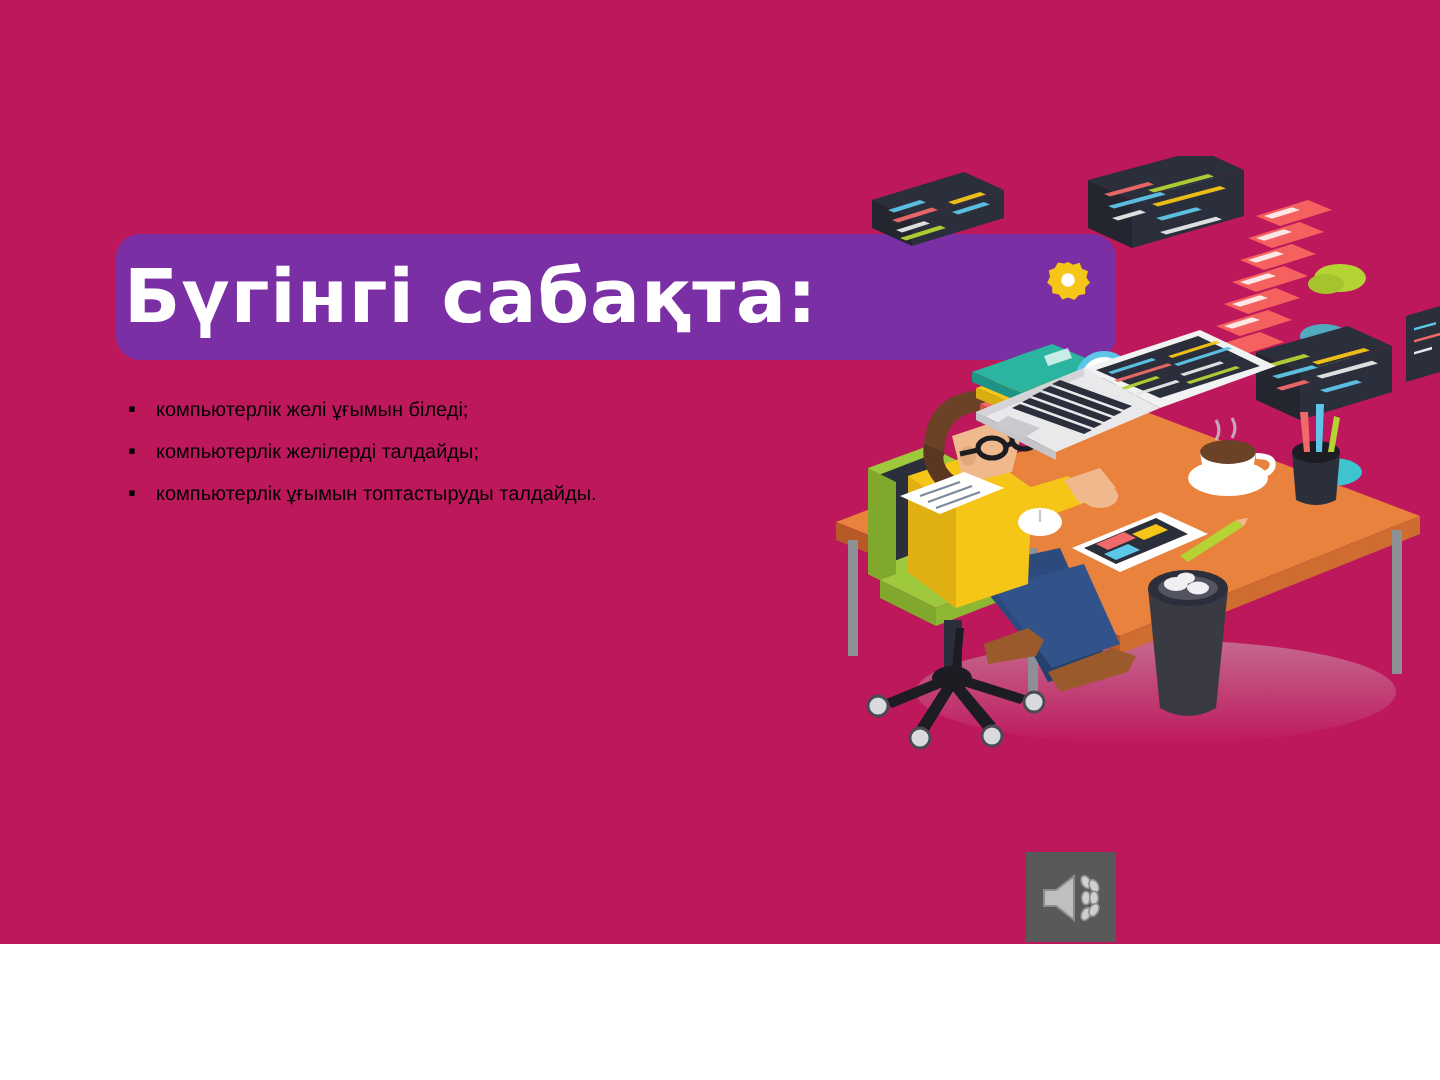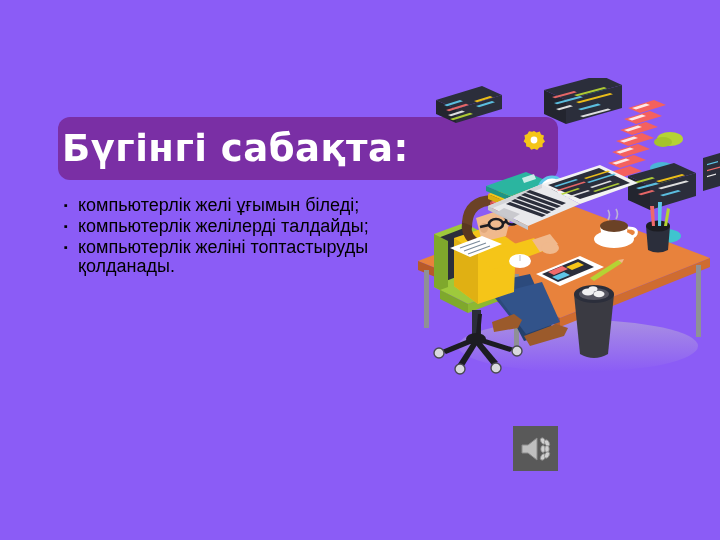--- a/index.html
+++ b/index.html
@@ -5,22 +5,22 @@
   html,body{margin:0;padding:0;}
   body{
     width:720px;height:540px;
     background:#ffffff;
     font-family:"Liberation Sans", sans-serif;
     overflow:hidden;
     position:relative;
   }
   #slide{
     position:absolute;inset:0;
-    width:720px;height:540px;
-    background:#8b5cf6;
+    width:720px;height:472px;
+    background:#be185d;
     overflow:hidden;
   }
 
   
   #title-banner{
     position:absolute;
     left:58px;top:117px;
     width:500px;height:63px;
     background:#7a2fa5;
     border-radius:12px;
@@ -57,21 +57,21 @@
     flex:0 0 14px;
     color:#000;
     font-size:11px;
     line-height:19px;
     text-align:left;
     padding-left:2px;
   }
   .bullet-text{
     flex:1 1 auto;
     color:#000000;
-    font-size:18px;
+    font-size:10px;
     line-height:19px;
     font-family:"Liberation Sans", sans-serif;
   }
 
   
   #illustration{
     position:absolute;
     left:418px;top:78px;
     width:302px;height:300px;
     z-index:5;
@@ -394,21 +394,21 @@
     <div class="bullet-row">
       <span class="bullet-marker">▪</span>
       <span class="bullet-text">компьютерлік желі ұғымын біледі;</span>
     </div>
     <div class="bullet-row">
       <span class="bullet-marker">▪</span>
       <span class="bullet-text">компьютерлік желілерді талдайды;</span>
     </div>
     <div class="bullet-row">
       <span class="bullet-marker">▪</span>
-      <span class="bullet-text">компьютерлік желіні топтастыруды қолданады.</span>
+      <span class="bullet-text">компьютерлік ұғымын топтастыруды талдайды.</span>
     </div>
   </div>
 
   <div id="audio-icon">
     <span>
       <svg width="34" height="28" viewBox="0 0 34 28" xmlns="http://www.w3.org/2000/svg">
         <path d="M3,10 L9,10 L18,3 L18,25 L9,18 L3,18 Z" fill="#bfbfbf" stroke="#8c8c8c" stroke-width="1"></path>
         <g fill="#d0d0d0" stroke="#8c8c8c" stroke-width="0.8">
           <ellipse cx="24" cy="6" rx="2.2" ry="3.4" transform="rotate(-28 24 6)"></ellipse>
           <ellipse cx="28" cy="8" rx="2.2" ry="3.4" transform="rotate(-28 28 8)"></ellipse>

